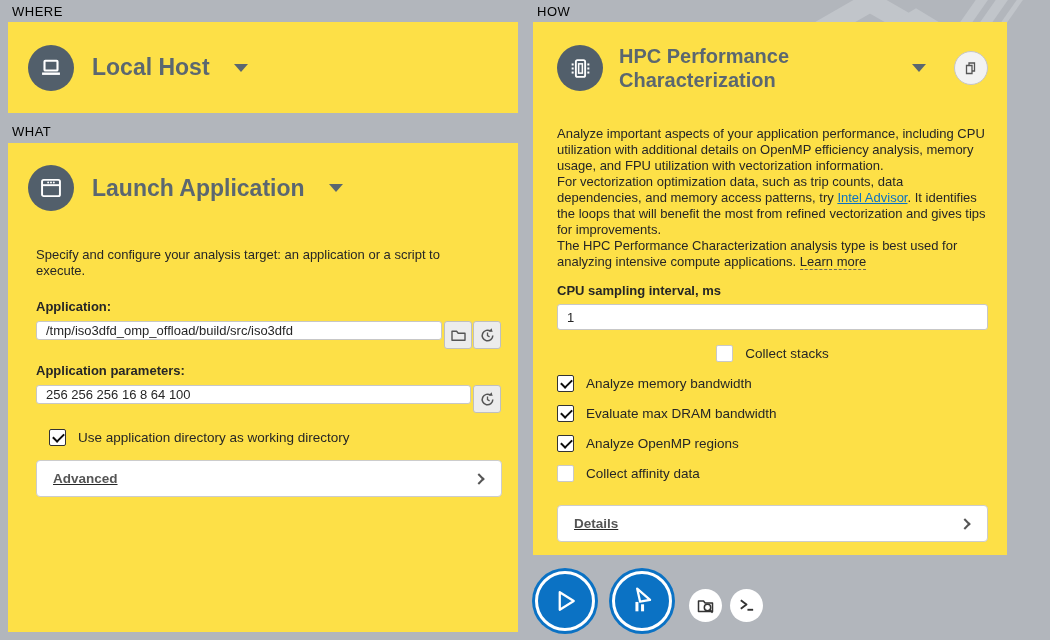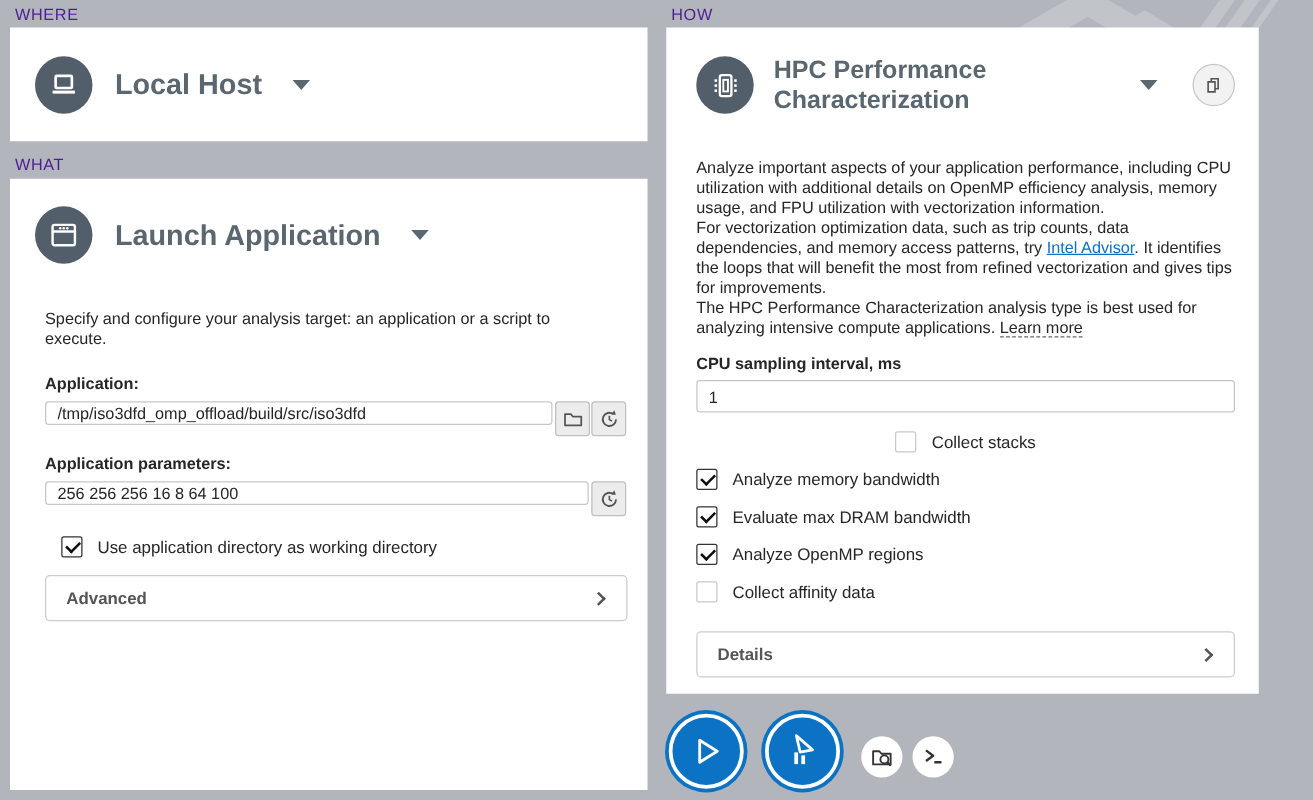--- a/index.html
+++ b/index.html
@@ -10,26 +10,26 @@
     position:relative;
     color:#262626;
   }
   .deco-pattern { position:absolute; top:0; right:0; z-index:0; }
 
   .col { position:absolute; top:0; z-index:1; }
   .col-left  { left:8px;   width:510px; }
   .col-right { left:533px; width:474px; }
 
   .section-label {
-    color:#4c1d95; font-size:13px; letter-spacing:.5px;
+    color:#000000; font-size:13px; letter-spacing:.5px;
     padding:4px 0 3px 4px; height:22px;
   }
   .section-label.gap { height:30px; padding-top:11px; }
 
-  .card { background:#ffffff; position:relative; }
+  .card { background:#fde047; position:relative; }
   .where-card { height:91px; display:flex; align-items:center; padding-left:20px; }
   .what-card  { height:489px; }
   .how-card   { height:533px; }
 
   .icon-circle {
     width:46px; height:46px; border-radius:50%;
     background:#525f6b; flex:0 0 46px;
     display:flex; align-items:center; justify-content:center;
   }
   .card-title { color:#5b6770; font-weight:bold; }
@@ -79,21 +79,21 @@
     width:9px; height:5px;
     border-left:2.5px solid #0d0d0d; border-bottom:2.5px solid #0d0d0d;
     transform:rotate(-45deg);
   }
   .check-label { margin-left:12px; font-size:13.5px; }
 
   .expander {
     margin:14px 16px 0 28px; height:37px;
     border:1px solid #cccccc; border-radius:4px; background:#fff;
     display:flex; align-items:center; justify-content:space-between;
-    padding:0 16px; cursor:pointer;
+    padding:0 16px; cursor:pointer;text-decoration:underline;
   }
   .expander-label { font-size:13.5px; font-weight:bold; color:#555; }
   .chevron-right {
     width:8px; height:8px;
     border-top:2px solid #555; border-right:2px solid #555;
     transform:rotate(45deg); margin-right:2px;
   }
 
   .how-desc { margin:34px 19px 0 24px; font-size:13px; line-height:16px; }
   .how-desc a { color:#0b72c4; text-decoration:underline; cursor:pointer; }

